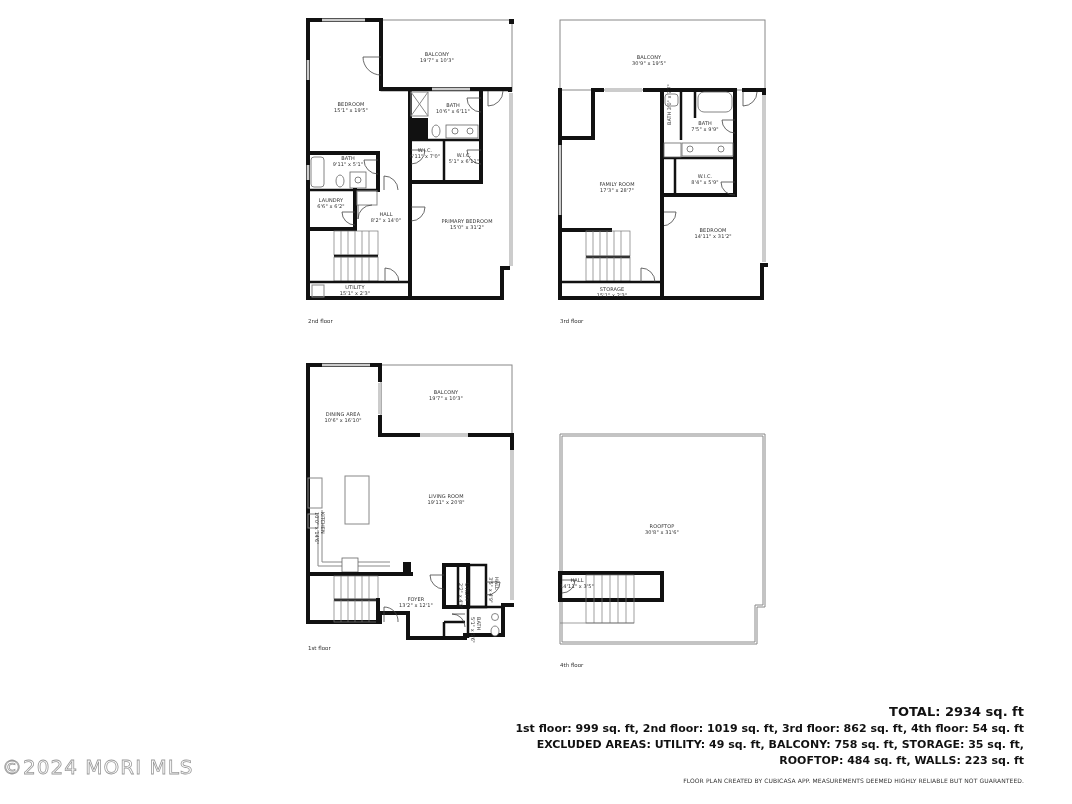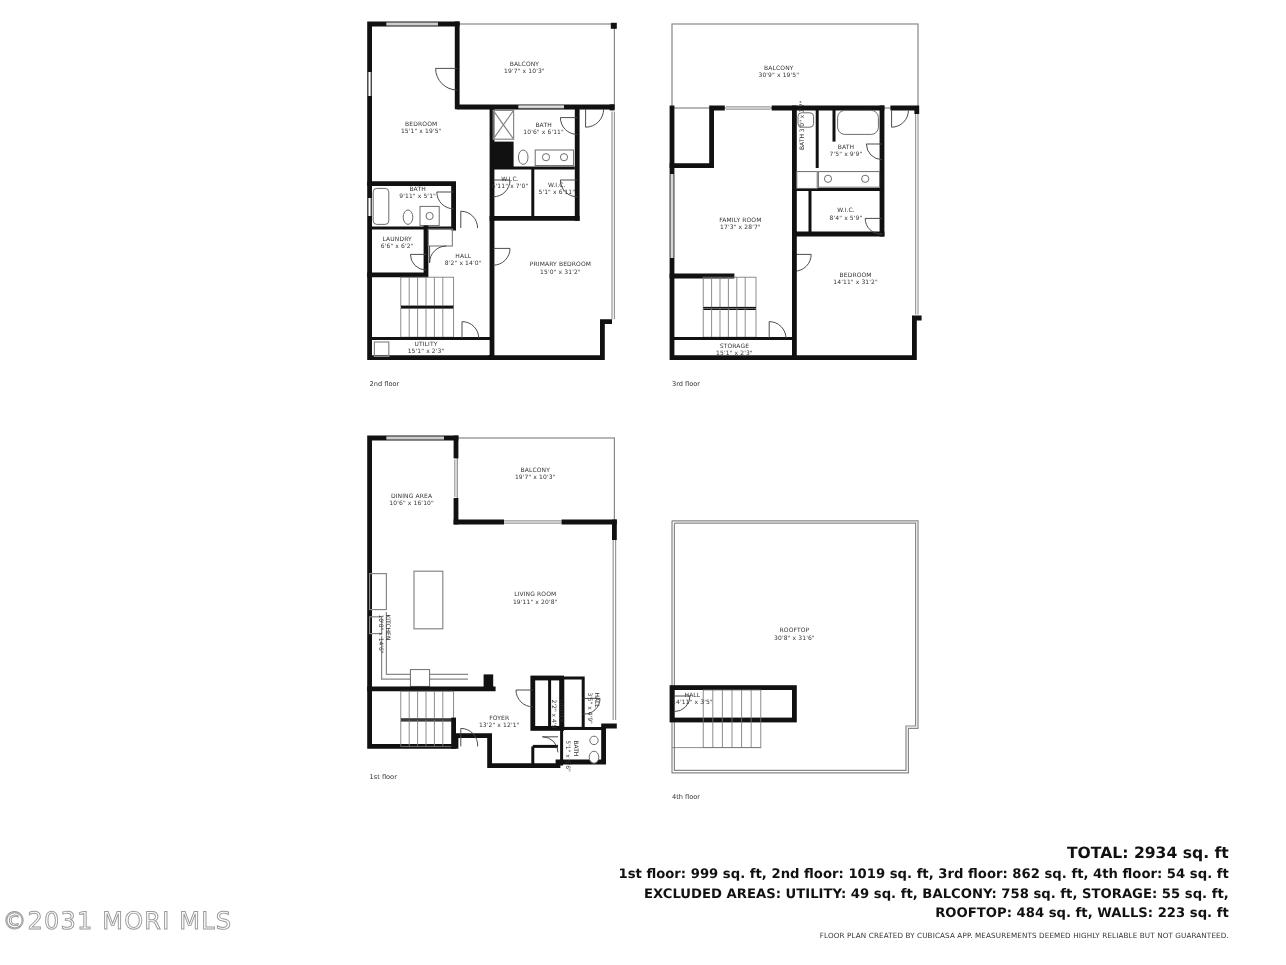--- a/index.html
+++ b/index.html
@@ -347,17 +347,17 @@
     <div>30'8" x 31'6"</div>
   </div>
 <div class="lbl" style="left:577px;top:577px;">
     <div>HALL</div>
     <div>14'11" x 3'5"</div>
   </div>
 <div class="floorlbl" style="left:560px;top:662px;">4th floor</div>
 
 <div class="summary total">TOTAL: 2934 sq. ft</div>
 <div class="summary line" style="top:721px;">1st floor: 999 sq. ft, 2nd floor: 1019 sq. ft, 3rd floor: 862 sq. ft, 4th floor: 54 sq. ft</div>
-<div class="summary line" style="top:737px;">EXCLUDED AREAS: UTILITY: 49 sq. ft, BALCONY: 758 sq. ft, STORAGE: 55 sq. ft,</div>
+<div class="summary line" style="top:737px;">EXCLUDED AREAS: UTILITY: 49 sq. ft, BALCONY: 758 sq. ft, STORAGE: 35 sq. ft,</div>
 <div class="summary line" style="top:753px;">ROOFTOP: 484 sq. ft, WALLS: 223 sq. ft</div>
 <div class="summary disclaimer">FLOOR PLAN CREATED BY CUBICASA APP. MEASUREMENTS DEEMED HIGHLY RELIABLE BUT NOT GUARANTEED.</div>
 
-<div class="watermark">©2031 MORI MLS</div>
+<div class="watermark">©2024 MORI MLS</div>
 
 </body></html>

